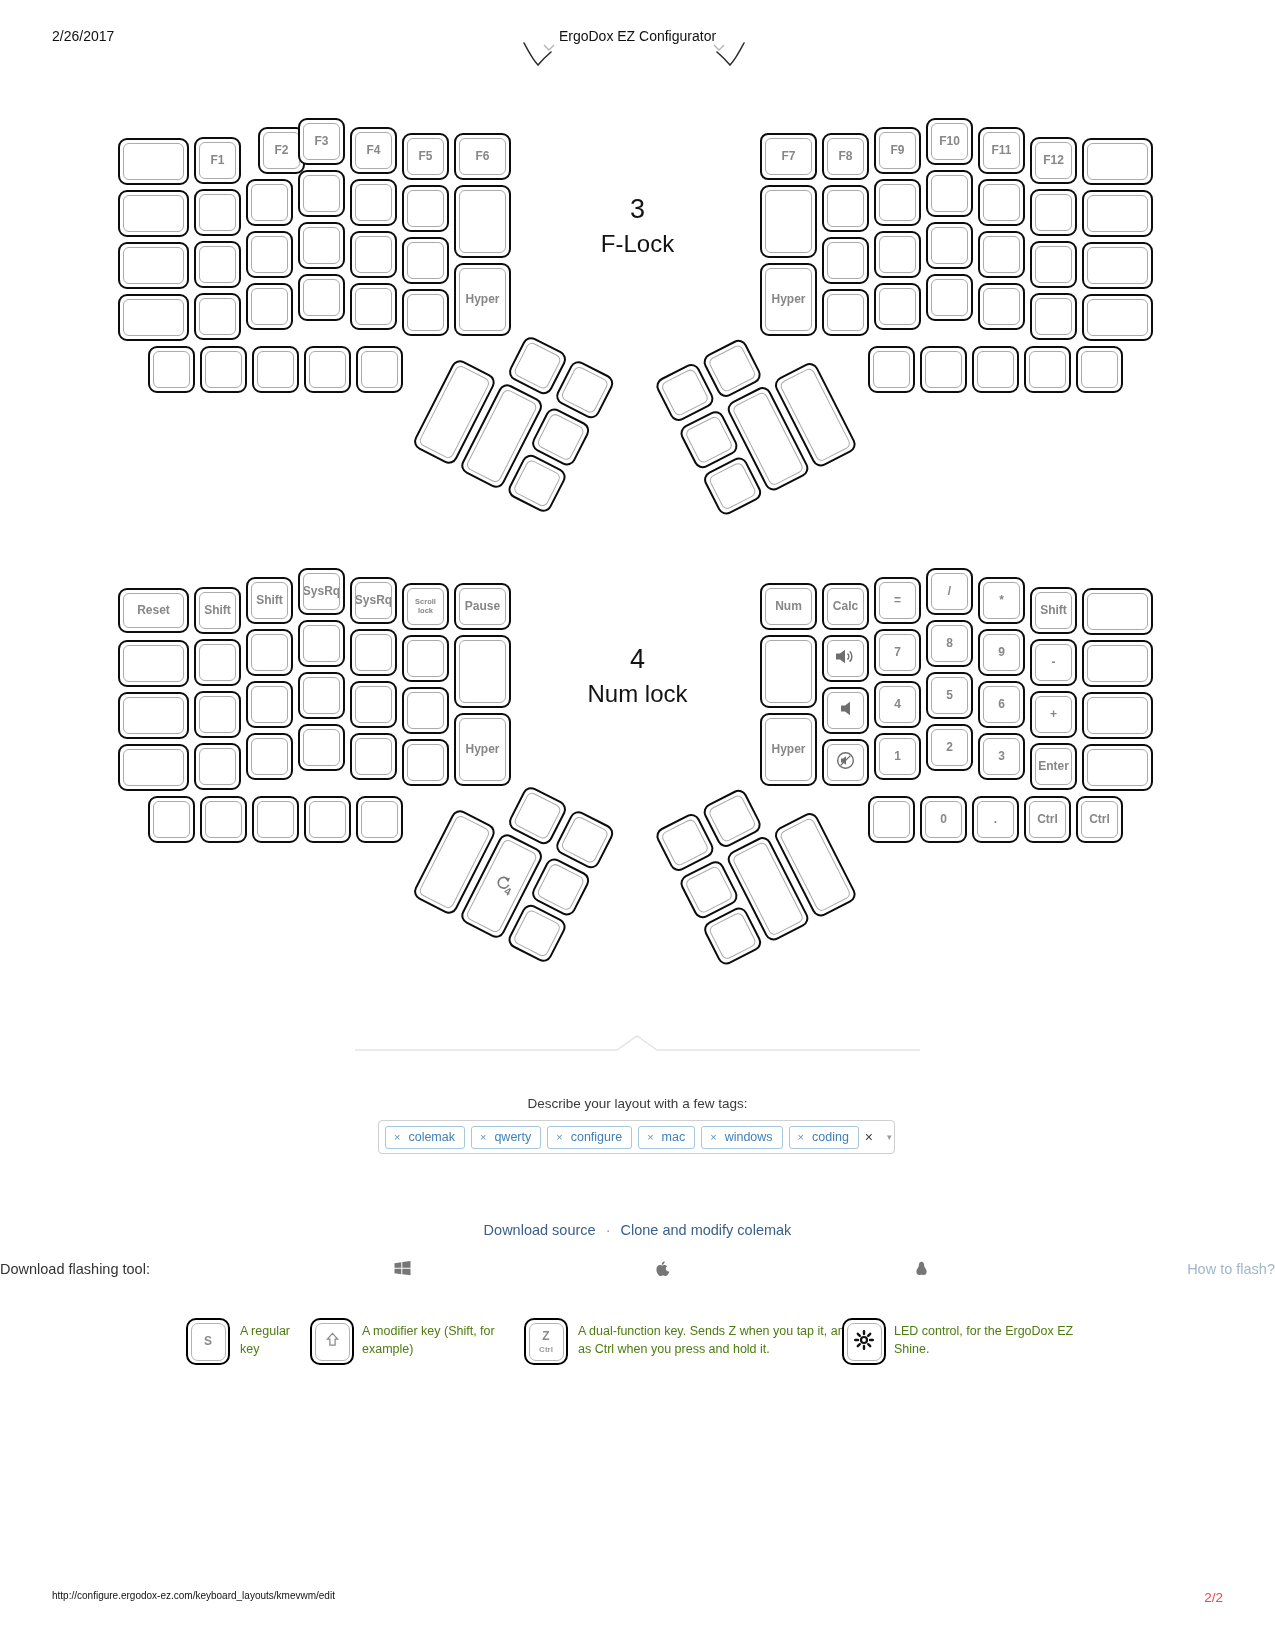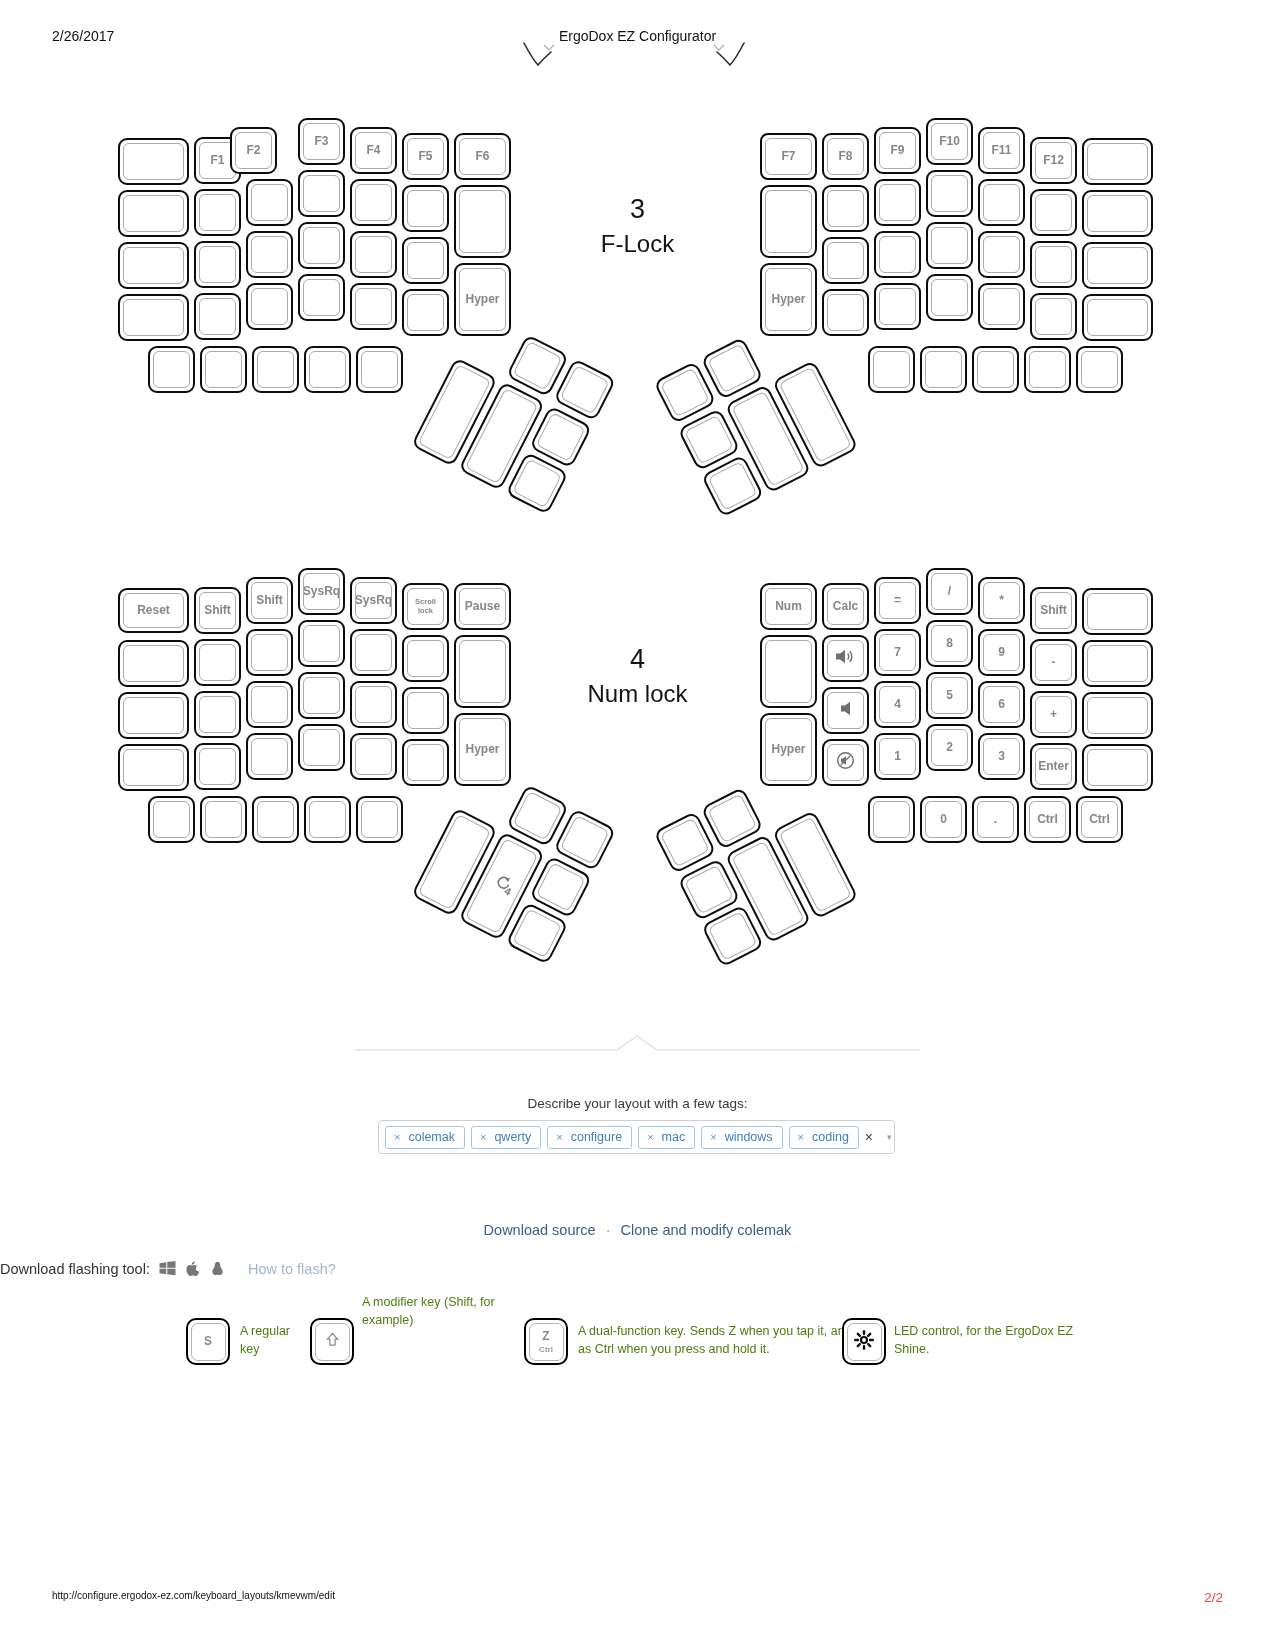--- a/index.html
+++ b/index.html
@@ -31,21 +31,21 @@
   .tags-box{position:absolute;left:378px;top:1120px;width:517px;height:34px;border:1px solid #cfcfcf;border-radius:4px;
             display:flex;align-items:center;padding:0 12px 0 6px;box-sizing:border-box;gap:6px;background:#fff}
   .chip{display:flex;align-items:center;gap:8px;border:1px solid #a6c7e0;border-radius:3px;color:#4180b6;
         font-size:12.5px;padding:3px 9px 4px 8px;background:#fff;white-space:nowrap}
   .chip .x{font-size:11px;color:#5e95c4}
   .clear-x{margin-left:auto;color:#3f3f3f;font-size:14px}
   .tag-caret{color:#9a9a9a;font-size:9px;margin-left:8px}
   
   .links-row{position:absolute;left:0;right:0;top:1222px;text-align:center;font-size:14.5px;color:#3a608a}
   .links-row .dot{color:#8a8a8a;padding:0 10px}
-  .flash-row{position:absolute;left:0;right:0;top:1260px;display:flex;justify-content:flex-start;align-items:center;gap:9px;
+  .flash-row{position:absolute;left:0;right:0;top:1260px;display:flex;justify-content:space-between;align-items:center;gap:9px;
              font-size:14.5px;color:#333}
   .flash-row .osicon{display:inline-flex;align-items:center}
   .howflash{color:#a0b6cb;margin-left:14px}
   
   .lkey{position:absolute;width:44px;height:47px;background:#fff;border:2.6px solid #000;border-radius:10px;box-sizing:border-box}
   .lcap{position:absolute;left:2.5px;right:2.5px;top:2.5px;bottom:2.5px;border:1.6px solid #b5b5b5;border-radius:7px;
         display:flex;flex-direction:column;align-items:center;justify-content:center}
   .lkey .t{color:#8a8a8a;font-weight:bold;font-size:12px;line-height:13px}
   .lkey .b{color:#9c9c9c;font-weight:bold;font-size:8px;line-height:9px;margin-top:2px}
   .ldesc{position:absolute;font-size:12.5px;line-height:18px;color:#4d7c0f}
@@ -90,21 +90,21 @@
         </div>
         <div class="key" style="left: 76px; top: 71px; width: 47px; height: 47px;">
           <div class="cap"></div>
         </div>
         <div class="key" style="left: 76px; top: 123px; width: 47px; height: 47px;">
           <div class="cap"></div>
         </div>
         <div class="key" style="left: 76px; top: 175px; width: 47px; height: 47px;">
           <div class="cap"></div>
         </div>
-        <div class="key" style="left: 112px; top: 9px; width: 47px; height: 47px;">
+        <div class="key" style="left: 140px; top: 9px; width: 47px; height: 47px;">
           <div class="cap">
             <span class="klabel">F2</span>
           </div>
         </div>
         <div class="key" style="left: 128px; top: 61px; width: 47px; height: 47px;">
           <div class="cap"></div>
         </div>
         <div class="key" style="left: 128px; top: 113px; width: 47px; height: 47px;">
           <div class="cap"></div>
         </div>
@@ -728,21 +728,21 @@
 
   <div class="lkey" style="left:310px;top:1318px">
     <div class="lcap">
       <span>
         <svg width="15" height="15" viewBox="0 0 16 16">
             <path d="M8,1.5 L13.5,7.5 H10.8 V14 H5.2 V7.5 H2.5 Z" fill="none" stroke="#8a8a8a" stroke-width="1.3"></path>
           </svg>
       </span>
     </div>
   </div>
-  <div class="ldesc" style="left:362px;top:1293px;width:160px">A modifier key (Shift, for example)</div>
+  <div class="ldesc" style="left:362px;top:1322px;width:160px">A modifier key (Shift, for example)</div>
 
   <div class="lkey" style="left:524px;top:1318px">
     <div class="lcap">
       <span class="t">Z</span>
       <span class="b">Ctrl</span>
     </div>
   </div>
   <div class="ldesc" style="left:578px;top:1322px;width:300px">A dual-function key. Sends Z when you tap it, and acts as Ctrl when you press and hold it.</div>
 
   <div class="lkey" style="left:842px;top:1318px">

